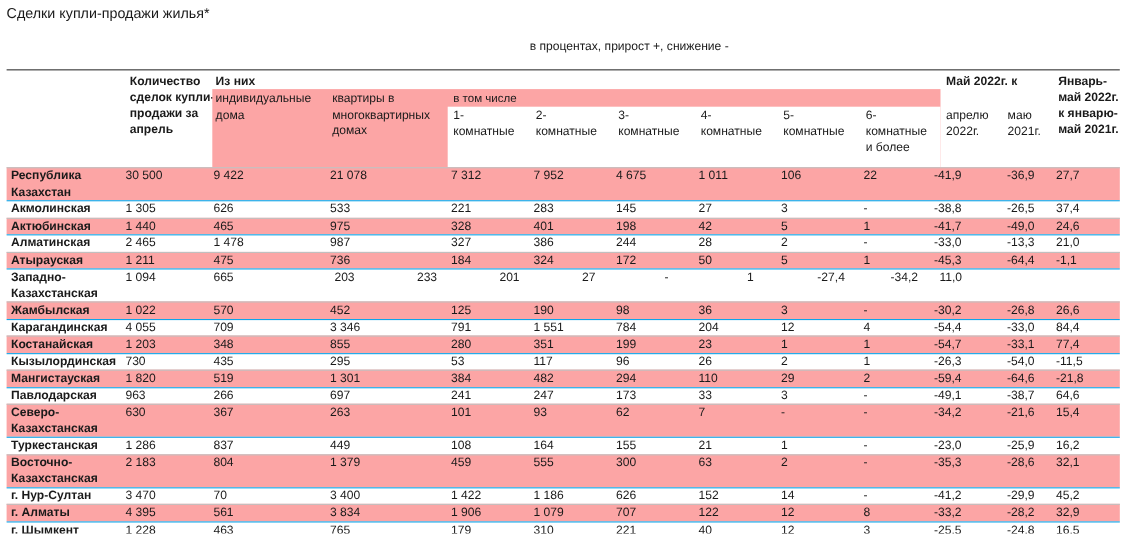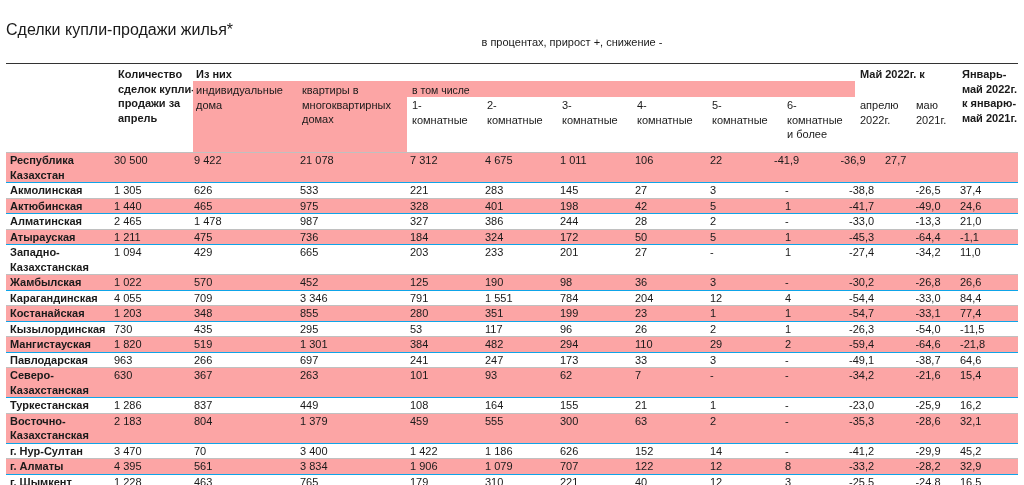--- a/index.html
+++ b/index.html
@@ -1,21 +1,21 @@
 <!DOCTYPE html>
 <html><head>
   <meta charset="utf-8">
   <style>
     html, body { margin: 0; padding: 0; background: #ffffff; }
     body {
       width: 1024px; height: 485px; overflow: hidden; position: relative;
       font-family: "Liberation Sans", "DejaVu Sans", sans-serif;
       font-size: 11px; color: #1a1a1a;
     }
-    .title { position: absolute; left: 6px; top: 21px; font-size: 16px; }
+    .title { position: absolute; left: 6px; top: 4px; font-size: 13px; }
     .subtitle { position: absolute; left: 0; width: 1024px; top: 36px; text-align: center; font-size: 11px; padding-left: 120px; box-sizing: border-box; }
     .tbl { position: absolute; left: 6px; top: 63px; width: 1012px; border-top: 1.5px solid #333; border-bottom: 1.5px solid #333; }
     .hdr { position: relative; height: 88px; }
     .hdr .cell { position: absolute; line-height: 14.5px; font-size: 11px; }
     .bold { font-weight: bold; }
     .gray { background: #fca5a5; }
     .row { position: relative; display: flex; line-height: 14.5px; border-top: 1px solid #0ea5e9; }
     .row.gray { border-top: 1px solid #c0c0c0; }
     .row > div { box-sizing: border-box; padding-left: 2px; }
     .c0 { width: 106px; font-weight: bold; padding-left: 4px !important; }
@@ -59,20 +59,21 @@
     <div class="cell bold" style="left:956px;top:3px;width:56px;">Январь-май 2022г. к январю-май 2021г.</div>
   </div>
 
   <div id="rows">
       <div class="row gray">
     <div class="c0">Республика Казахстан</div>
     <div class="c1">30 500</div>
     <div class="c2">9 422</div>
     <div class="c3">21 078</div>
     <div class="c4">7 312</div>
+    <div class="c5">7 952</div>
     <div class="c6">4 675</div>
     <div class="c7">1 011</div>
     <div class="c8">106</div>
     <div class="c9">22</div>
     <div class="c10">-41,9</div>
     <div class="c11">-36,9</div>
     <div class="c12">27,7</div>
   </div>
       <div class="row">
     <div class="c0">Акмолинская</div>
@@ -130,21 +131,20 @@
     <div class="c7">50</div>
     <div class="c8">5</div>
     <div class="c9">1</div>
     <div class="c10">-45,3</div>
     <div class="c11">-64,4</div>
     <div class="c12">-1,1</div>
   </div>
       <div class="row">
     <div class="c0">Западно-Казахстанская</div>
     <div class="c1">1 094</div>
-    <div class="c2">429</div>
     <div class="c3">665</div>
     <div class="c4">203</div>
     <div class="c5">233</div>
     <div class="c6">201</div>
     <div class="c7">27</div>
     <div class="c8">-</div>
     <div class="c9">1</div>
     <div class="c10">-27,4</div>
     <div class="c11">-34,2</div>
     <div class="c12">11,0</div>

